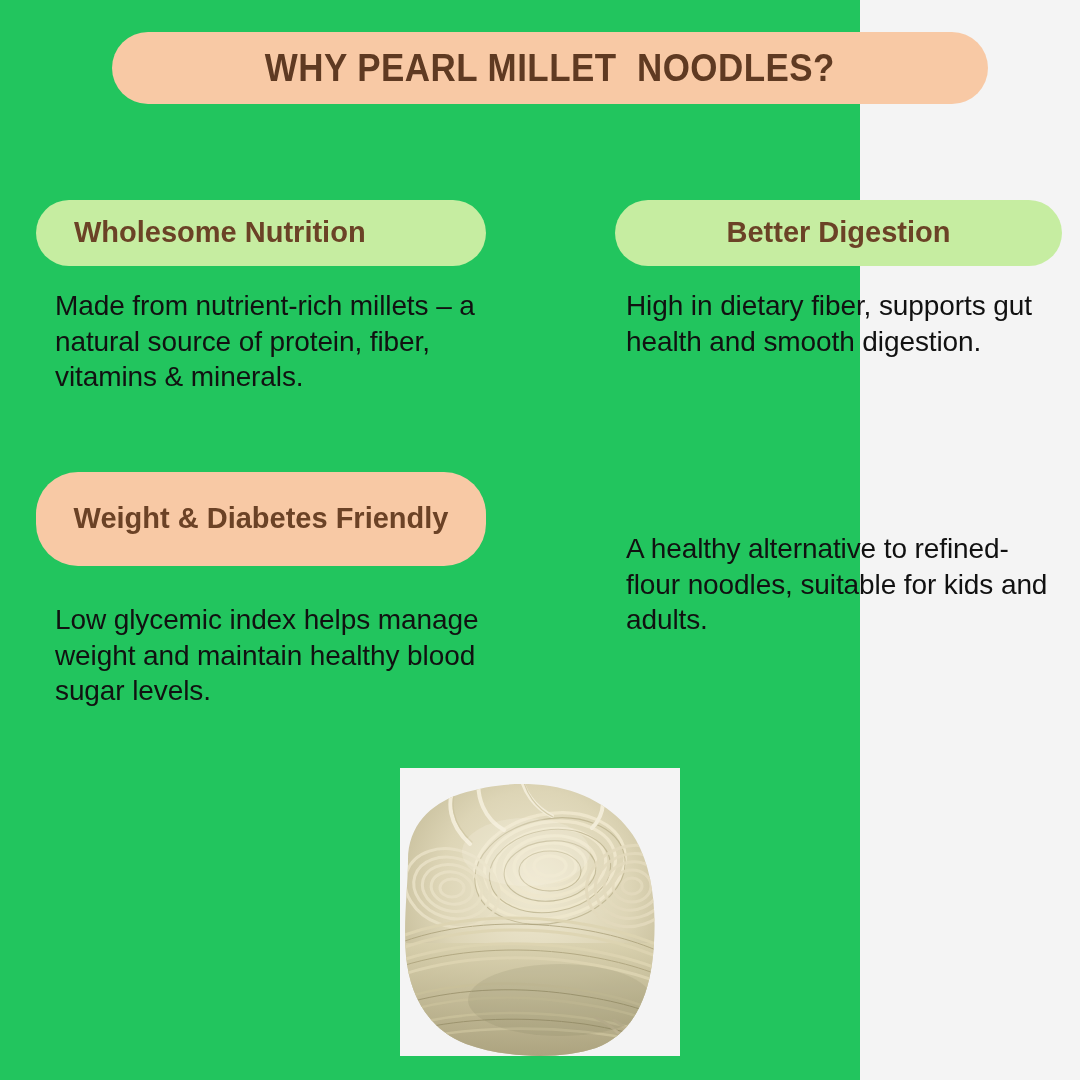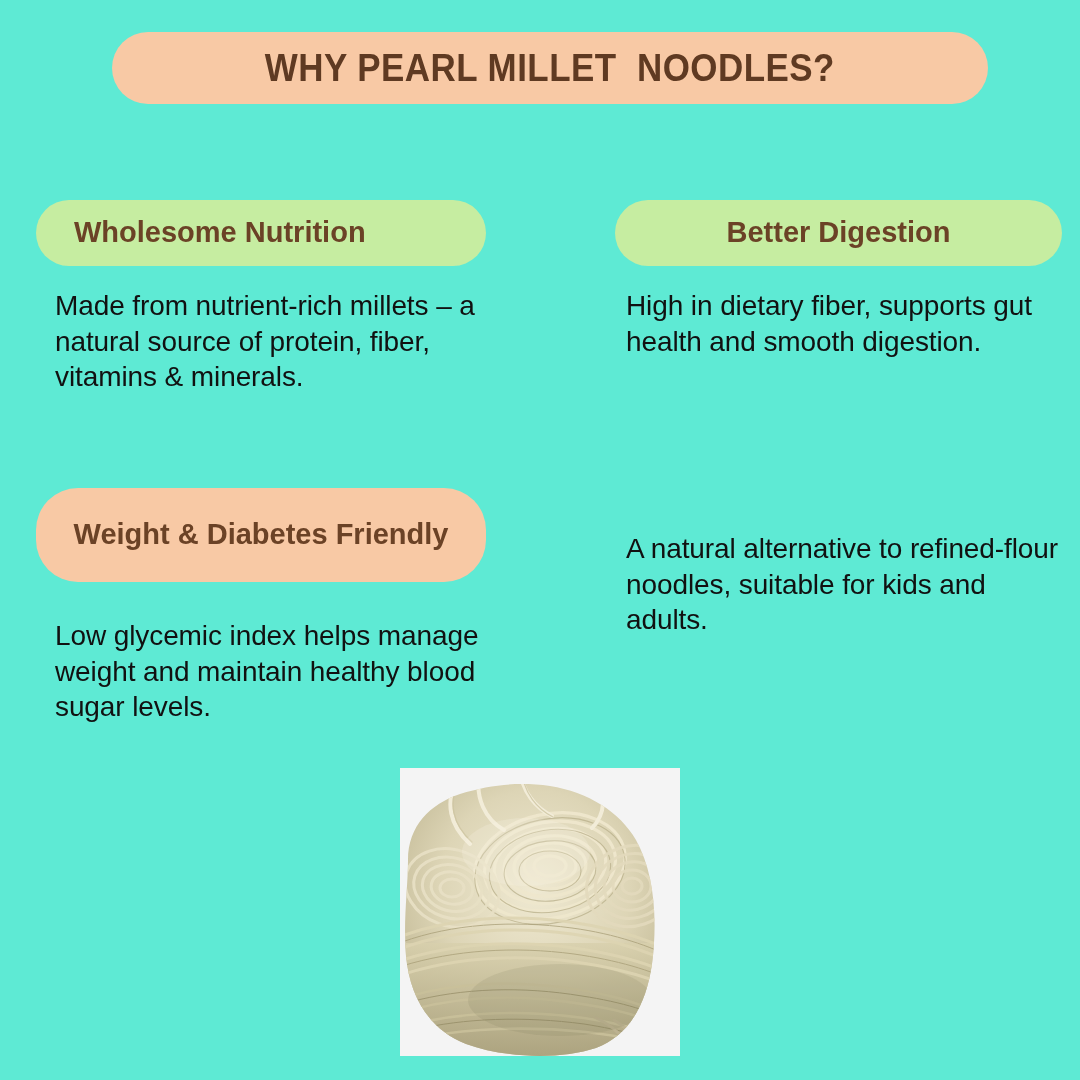--- a/index.html
+++ b/index.html
@@ -10,23 +10,23 @@
     width: 1080px;
     height: 1080px;
     background: #f4f4f4;
     font-family: "Liberation Sans", sans-serif;
     overflow: hidden;
     position: relative;
   }
 
   .canvas {
     position: relative;
-    width: 1080px;
+    width: 860px;
     height: 1080px;
-    background: #5eead4;
+    background: #22c55e;
   }
 
   
   .title-banner {
     position: absolute;
     left: 112px;
     top: 32px;
     width: 876px;
     height: 72px;
     background: #f8c9a5;
@@ -47,21 +47,21 @@
   }
 
   
   .card {
     position: absolute;
   }
   .card-col-left  { left: 36px;  width: 450px; }
   .card-col-right { left: 615px; width: 447px; }
 
   .card-row-1 { top: 200px; }
-  .card-row-2 { top: 488px; }
+  .card-row-2 { top: 472px; }
 
   .pill {
     border-radius: 42px;
     display: flex;
     align-items: center;
     box-sizing: border-box;
   }
   .pill-green { background: #c6eda1; }
   .pill-peach { background: #f8c9a5; }
 
@@ -134,21 +134,21 @@
   </div>
 
   <div class="card card-col-left card-row-2">
     <div class="pill pill-peach pill-h-94">
       <div class="pill-label center">Weight &amp; Diabetes Friendly</div>
     </div>
     <div class="card-body body-left">Low glycemic index helps manage weight and maintain healthy blood sugar levels.</div>
   </div>
 
   <div class="card card-col-right card-row-2">
-    <div class="card-body body-right">A natural alternative to refined-flour noodles, suitable for kids and adults.</div>
+    <div class="card-body body-right">A healthy alternative to refined-flour noodles, suitable for kids and adults.</div>
   </div>
 
   <div class="photo">
     <svg class="noodle-svg" viewBox="0 0 280 288">
       <defs>
         <radialGradient id="nestGrad" cx="48%" cy="42%" r="62%">
           <stop offset="0%" stop-color="#efe9d2"></stop>
           <stop offset="55%" stop-color="#ddd5b6"></stop>
           <stop offset="100%" stop-color="#bcb38e"></stop>
         </radialGradient>

